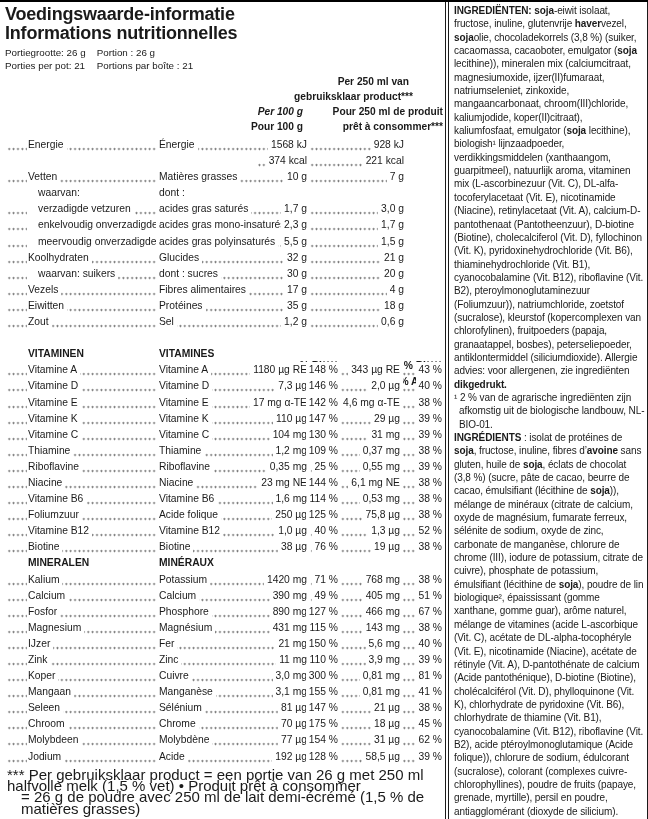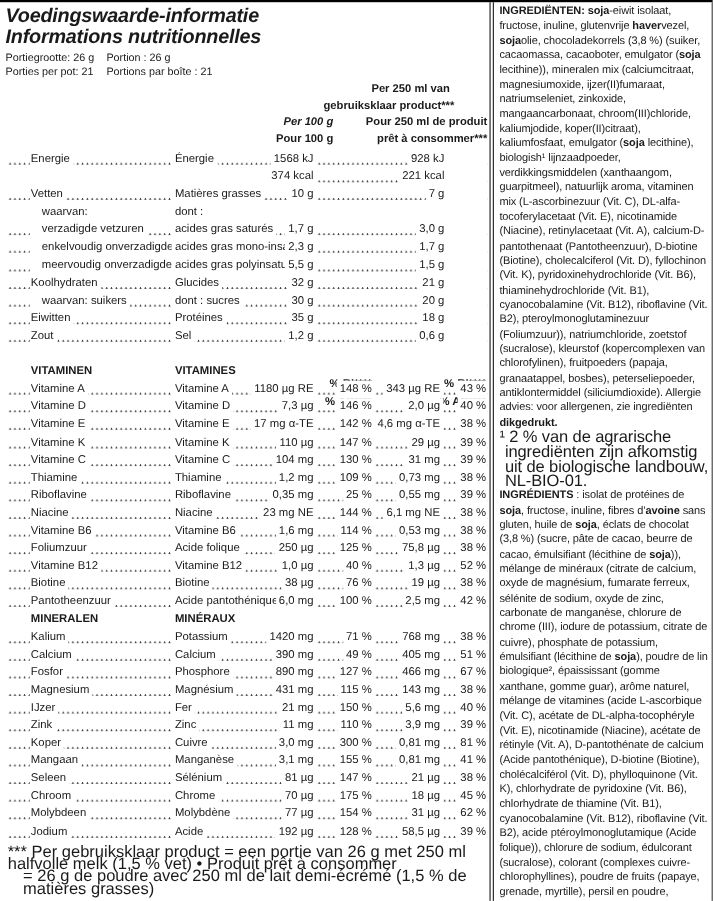--- a/index.html
+++ b/index.html
@@ -2,55 +2,55 @@
 <html><head>
 <meta charset="utf-8">
 <style>
   html,body{margin:0;padding:0;background:#fff;}
   body{width:648px;height:819px;overflow:hidden;color:#1a1a1a;
        font-family:"Liberation Sans", sans-serif;}
   .page{display:flex;width:648px;height:819px;border-top:2px solid #000;box-sizing:border-box;background:#fff;}
 
   
   .left{width:446px;flex:none;border-right:1px solid #1a1a1a;box-sizing:border-box;padding:2px 0 0 4px;position:relative;}
-  .ttl{font-weight:bold;font-size:18px;line-height:19px;letter-spacing:-0.2px;margin:1px 0 3px 1px;font-style:italic;}
+  .ttl{font-weight:bold;font-size:18px;line-height:19px;letter-spacing:-0.2px;margin:1px 0 3px 1px;}
   .serv{font-size:9.8px;line-height:13px;margin-left:1px;}
   .serv .c1{display:inline-block;width:89px;}
   .colhead{position:relative;height:61px;font-weight:bold;font-size:10.2px;margin:2px 2px 0 3px;}
   .colhead span{position:absolute;white-space:nowrap;line-height:15px;}
   .h-l1{right:34px;top:0;} .h-l2{right:30px;top:15px;}
   .h3a{right:140px;top:30px;font-style:italic;} .h3b{right:0;top:30px;}
   .h4a{right:140px;top:45px;} .h4b{right:0;top:45px;}
 
   
   #tbl{margin-top:2px;}
   .trow{position:relative;height:16.1px;font-size:10.3px;margin:0 2px 0 3px;}
   .trow.dots{background-image:radial-gradient(circle at 50% 62%, #3d3d3d 0.75px, transparent 1.05px);
              background-size:4.4px 16.1px;background-repeat:repeat-x;background-position:0 2px;}
   .t{position:absolute;top:0;line-height:16.1px;background:#fff;padding:0 3px;white-space:nowrap;}
   .lnl{left:0;padding-left:1px;margin-left:20px;}
   .ind .lnl{padding-left:11px;}
   .lfr{left:149px;}
-  .v1{right:155px;} .p1{right:102px;} .v2{right:40px;} .p2{right:0;padding-right:1px;}
+  .v1{right:133px;} .p1{right:102px;} .v2{right:40px;} .p2{right:0;padding-right:1px;}
   .v2m{right:36px;}
   .hdr .t{font-weight:bold;}
   .pctb{font-weight:bold;margin-top:28px;}
   .mask{position:absolute;top:0;bottom:0;background:#fff;}
   .tailmask{right:0;width:36px;}
   .leftmask{left:0;width:250px;}
 
   .foot{font-size:15px;line-height:11.3px;margin:4px 2px 0 3px;}
   .foot .cont{padding-left:14px;}
 
   
   .right{flex:1;border-left:1px solid #1a1a1a;border-right:1.5px solid #1a1a1a;box-sizing:border-box;
          margin-left:2px;padding:2px 2px 0 5px;overflow:hidden;}
   .ing{font-size:10px;line-height:13.35px;letter-spacing:-0.1px;margin:0;}
   .ing .b{font-weight:bold;}
-  .note{font-size:15px;line-height:13.35px;letter-spacing:-0.1px;margin:0;padding-left:5px;text-indent:-5px;}
+  .note{font-size:10px;line-height:13.35px;letter-spacing:-0.1px;margin:0;padding-left:5px;text-indent:-5px;}
 </style>
 </head>
 <body>
 
 <div class="page">
 
   <div class="left">
     <div class="ttl">
       <div>Voedingswaarde-informatie</div>
       <div>Informations nutritionnelles</div>
@@ -131,20 +131,27 @@
         </div>
         <div class="trow dots ind">
           <div class="mask tailmask"></div>
           <span class="t lnl">waarvan: suikers</span>
           <span class="t lfr">dont : sucres</span>
           <span class="t v1">30 g</span>
           <span class="t v2m">20 g</span>
         </div>
         <div class="trow dots">
           <div class="mask tailmask"></div>
+          <span class="t lnl">Vezels</span>
+          <span class="t lfr">Fibres alimentaires</span>
+          <span class="t v1">17 g</span>
+          <span class="t v2m">4 g</span>
+        </div>
+        <div class="trow dots">
+          <div class="mask tailmask"></div>
           <span class="t lnl">Eiwitten</span>
           <span class="t lfr">Protéines</span>
           <span class="t v1">35 g</span>
           <span class="t v2m">18 g</span>
         </div>
         <div class="trow dots">
           <div class="mask tailmask"></div>
           <span class="t lnl">Zout</span>
           <span class="t lfr">Sel</span>
           <span class="t v1">1,2 g</span>
@@ -198,21 +205,21 @@
           <span class="t v1">104 mg</span>
           <span class="t p1">130 %</span>
           <span class="t v2">31 mg</span>
           <span class="t p2">39 %</span>
         </div>
         <div class="trow dots">
           <span class="t lnl">Thiamine</span>
           <span class="t lfr">Thiamine</span>
           <span class="t v1">1,2 mg</span>
           <span class="t p1">109 %</span>
-          <span class="t v2">0,73 mg</span>
+          <span class="t v2">0,37 mg</span>
           <span class="t p2">38 %</span>
         </div>
         <div class="trow dots">
           <span class="t lnl">Riboflavine</span>
           <span class="t lfr">Riboflavine</span>
           <span class="t v1">0,35 mg</span>
           <span class="t p1">25 %</span>
           <span class="t v2">0,55 mg</span>
           <span class="t p2">39 %</span>
         </div>
@@ -249,28 +256,20 @@
           <span class="t p2">52 %</span>
         </div>
         <div class="trow dots">
           <span class="t lnl">Biotine</span>
           <span class="t lfr">Biotine</span>
           <span class="t v1">38 µg</span>
           <span class="t p1">76 %</span>
           <span class="t v2">19 µg</span>
           <span class="t p2">38 %</span>
         </div>
-        <div class="trow dots">
-          <span class="t lnl">Pantotheenzuur</span>
-          <span class="t lfr">Acide pantothénique</span>
-          <span class="t v1">6,0 mg</span>
-          <span class="t p1">100 %</span>
-          <span class="t v2">2,5 mg</span>
-          <span class="t p2">42 %</span>
-        </div>
         <div class="trow hdr">
           <span class="t lnl">MINERALEN</span>
           <span class="t lfr">MINÉRAUX</span>
         </div>
         <div class="trow dots">
           <span class="t lnl">Kalium</span>
           <span class="t lfr">Potassium</span>
           <span class="t v1">1420 mg</span>
           <span class="t p1">71 %</span>
           <span class="t v2">768 mg</span>

